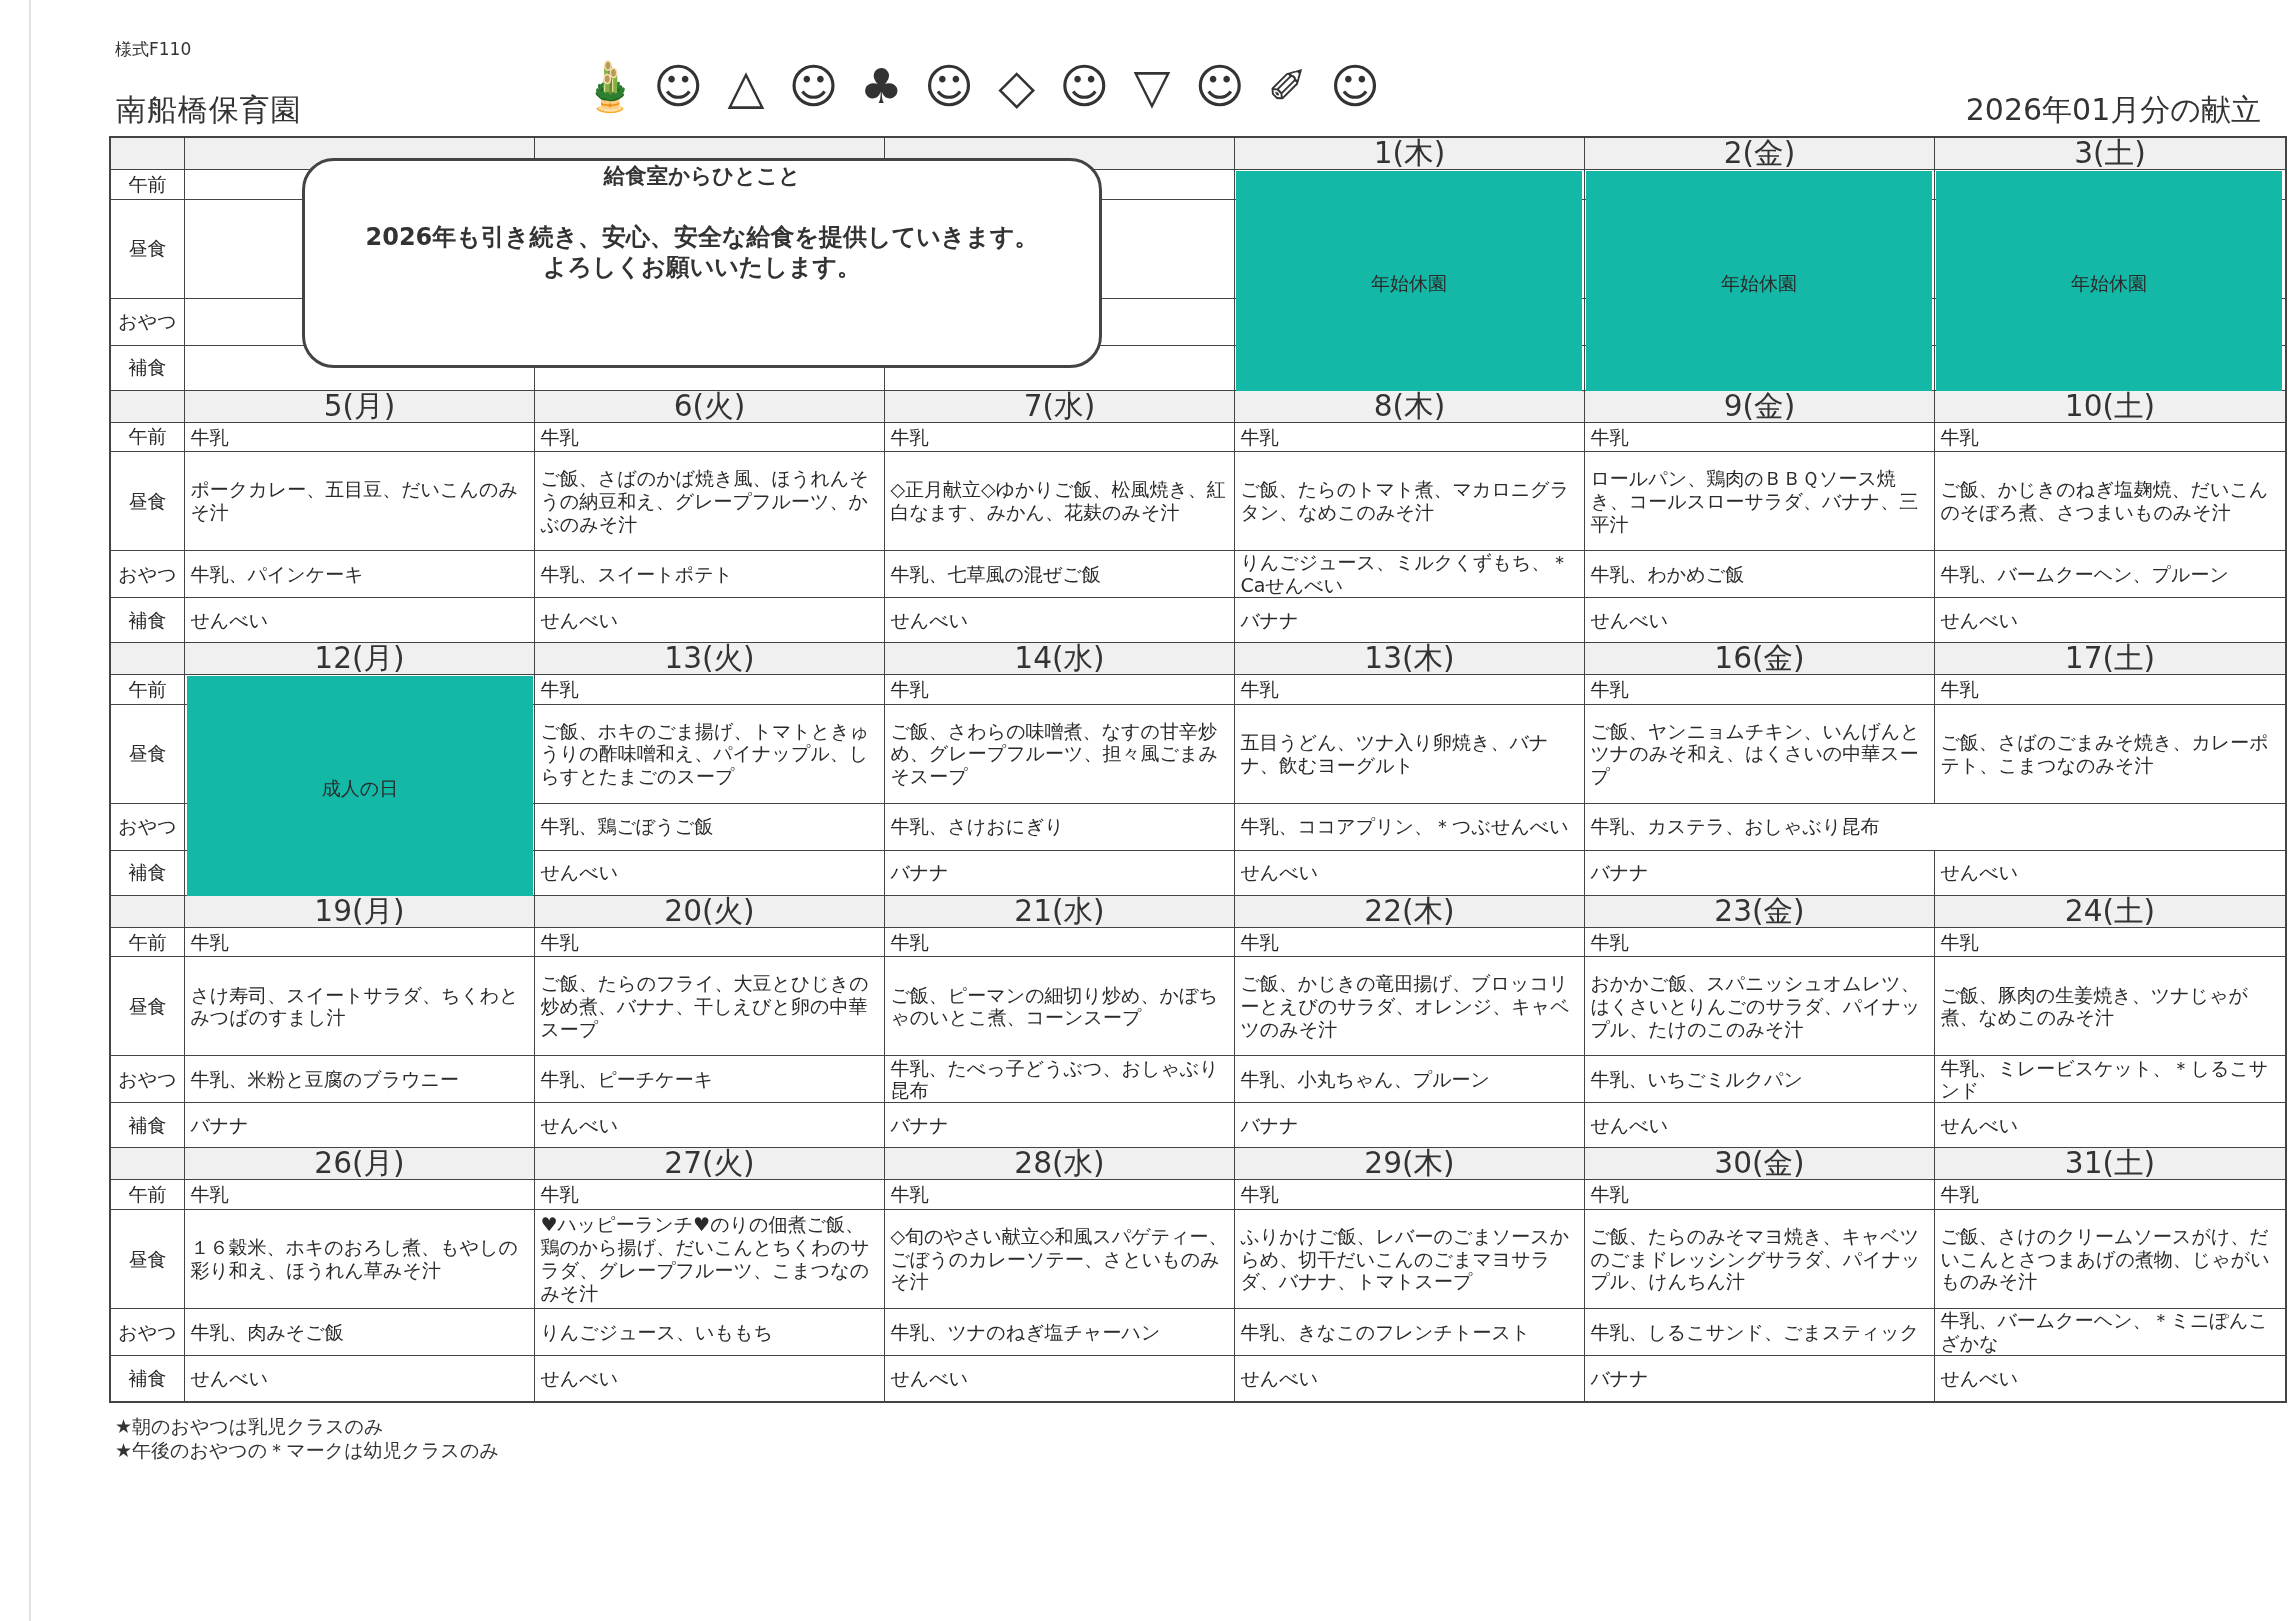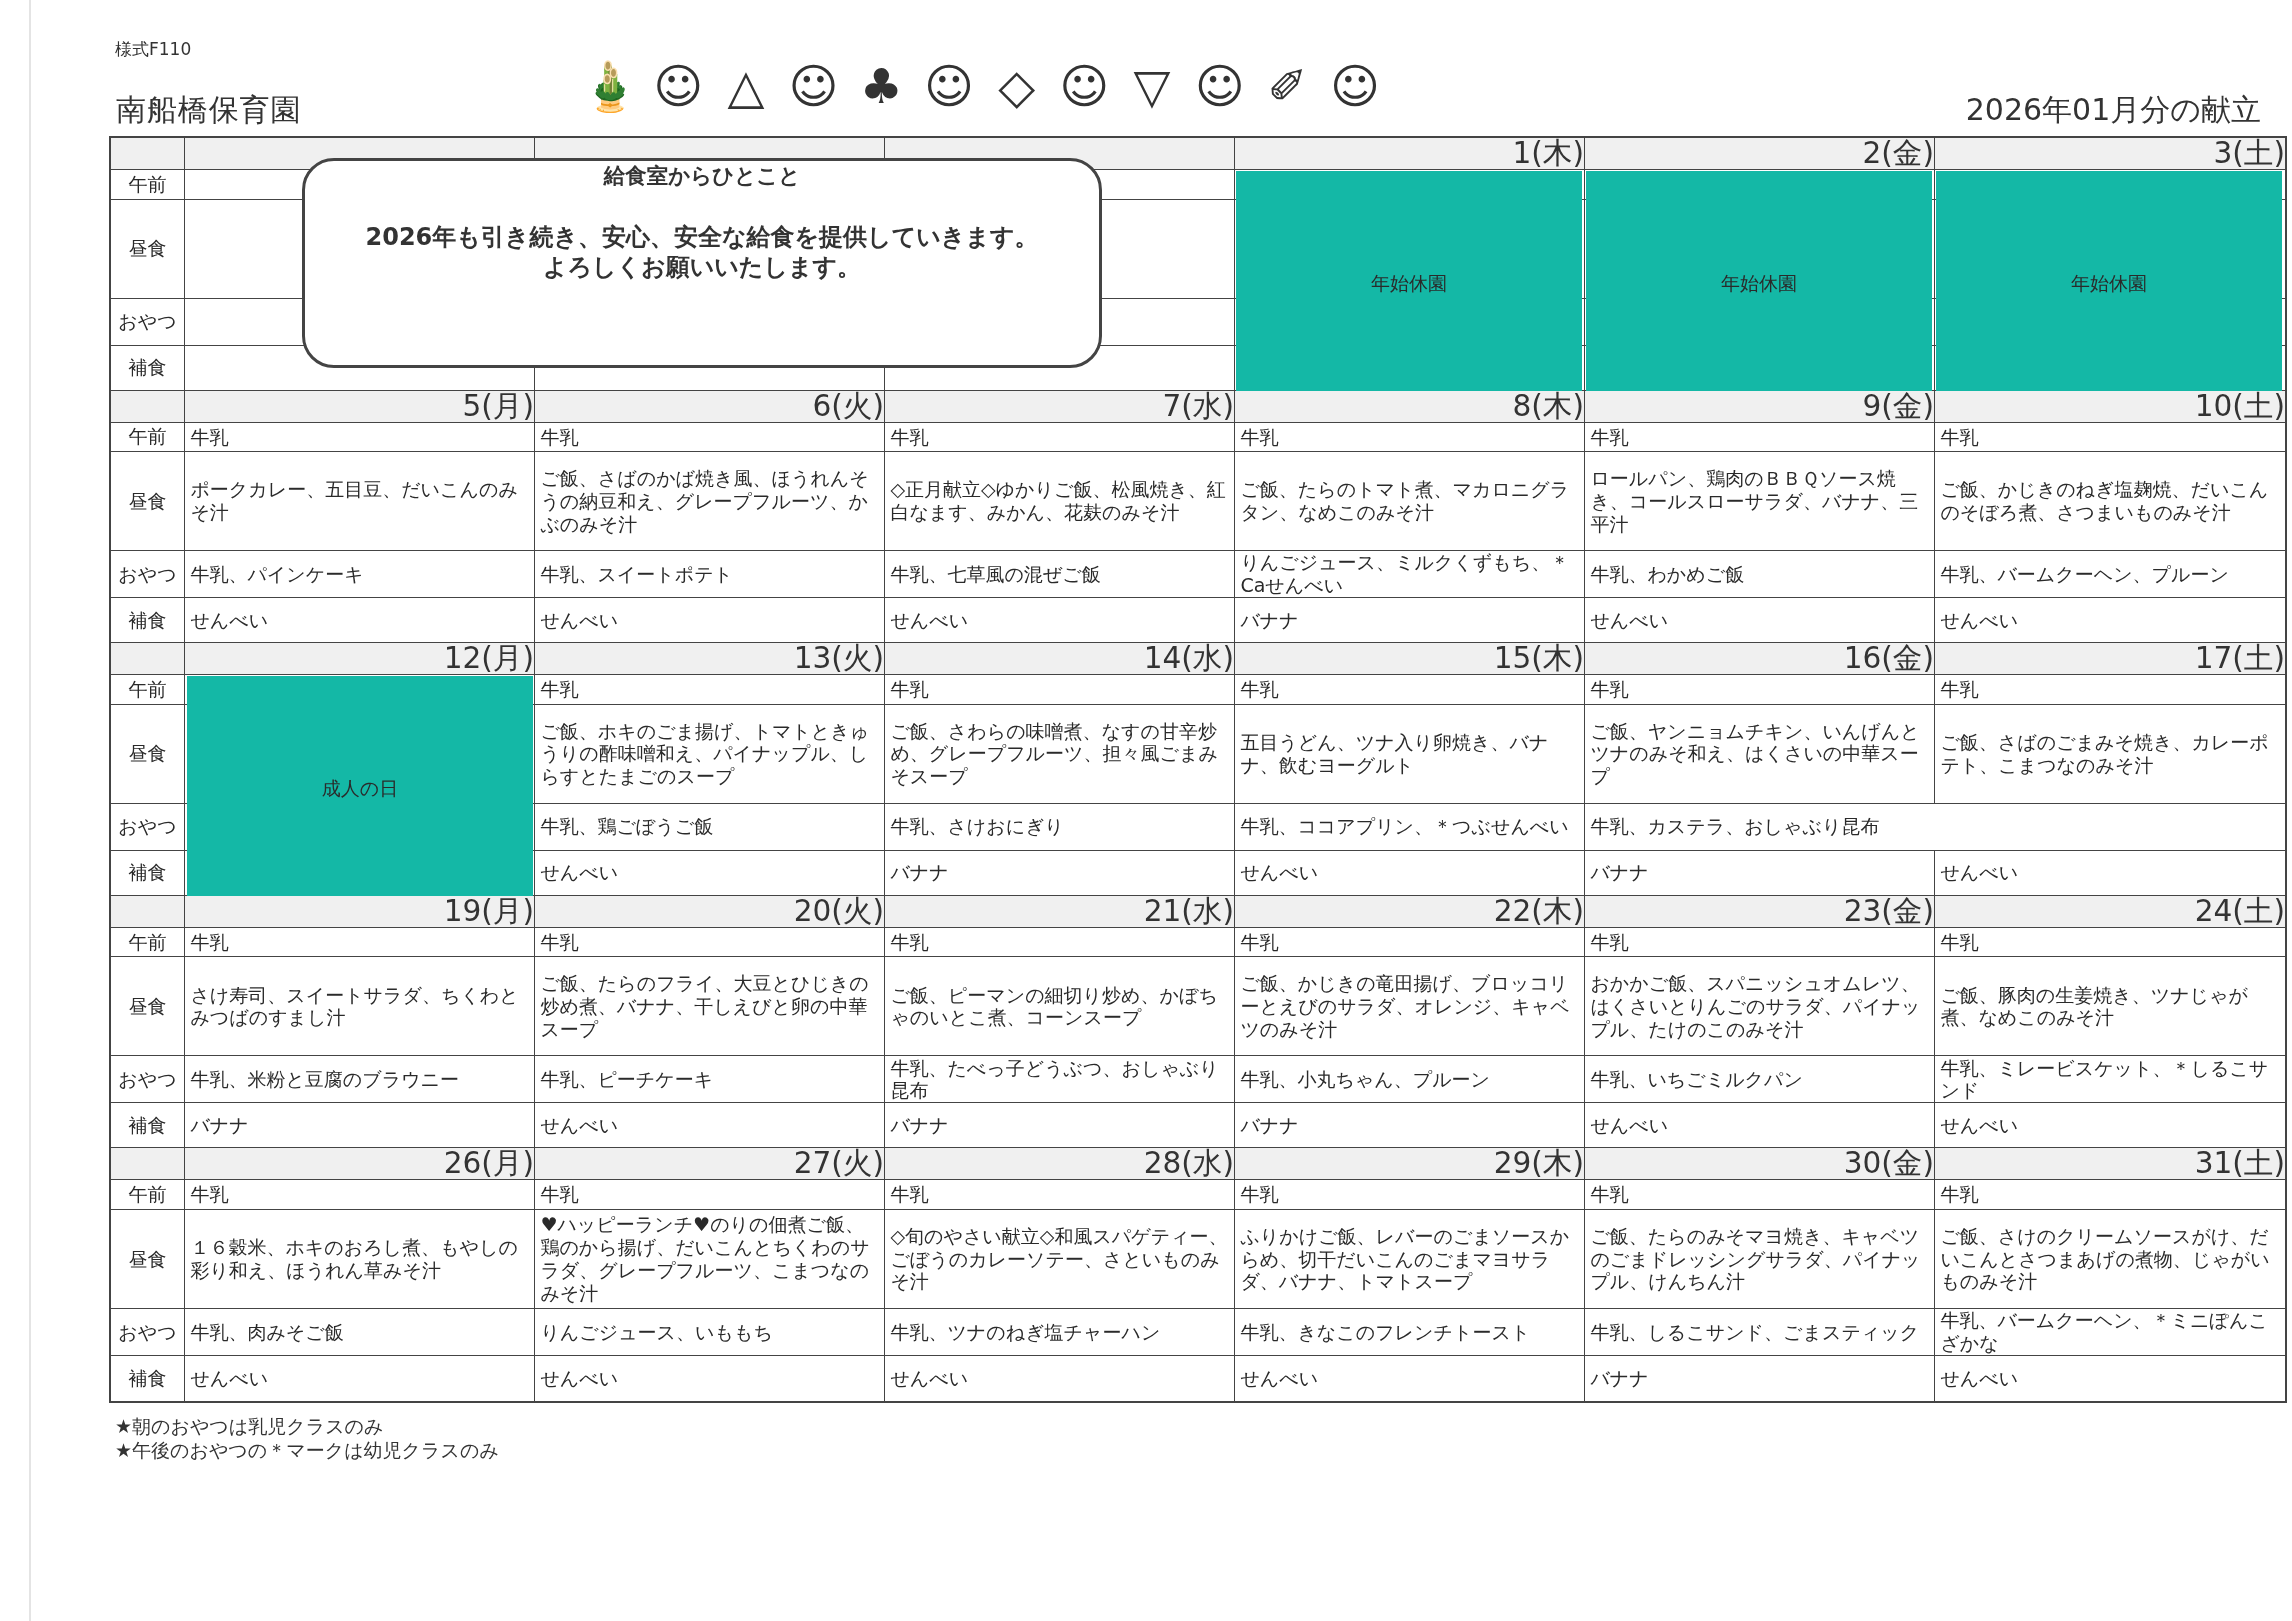--- a/index.html
+++ b/index.html
@@ -12,21 +12,21 @@
   .illustrations { position: absolute; left: 582px; top: 36px; width: 913px; height: 90px; display: flex; align-items: flex-end; gap: 10.7px; }
   .illus { width: 57px; height: 81px; display: flex; align-items: center; justify-content: center; font-size: 48px; color: #333; line-height: 1; }
 
   .menu-table { position: absolute; left: 109px; top: 136px; width: 2178px; border: 2.7px solid #444; }
   .week { position: relative; }
   .row { display: grid; grid-template-columns: 74px repeat(6, 1fr); border-bottom: 1.8px solid #444; }
   .week:last-child .row:last-child { border-bottom: none; }
   .cell { border-right: 1.8px solid #444; padding: 3.6px 5.4px; font-size: 19px; line-height: 1.2; overflow: hidden; }
   .cell:last-child { border-right: none; }
   .lbl { text-align: center; display: flex; align-items: center; justify-content: center; font-size: 19px; padding: 0; }
-  .hdr .cell { background: #f0f0f0; text-align: right; font-size: 29.6px; padding: 0; line-height: 31px; height: 31px; color: #333; }
+  .hdr .cell { background: #f0f0f0; text-align: center; font-size: 29.6px; padding: 0; line-height: 31px; height: 31px; color: #333; }
   .r-am { height: 29.6px; }
   .r-lunch { height: 99px; display: grid; }
   .r-snack { height: 47px; }
   .r-supp { height: 45px; }
   .r-am .cell, .r-supp .cell { display: flex; align-items: center; }
   .r-lunch .cell, .r-snack .cell { display: flex; align-items: center; }
   .r-lunch .cell.lbl, .r-snack .cell.lbl, .r-am .cell.lbl, .r-supp .cell.lbl { justify-content: center; }
   .closed { position: absolute; background: #14b8a6; display: flex; align-items: center; justify-content: center; font-size: 19px; }
 
   .notice { position: absolute; left: 302px; top: 158px; width: 800px; height: 210px; border: 3.6px solid #444; border-radius: 32px; background: #fff; text-align: center; }
@@ -156,21 +156,21 @@
         <div class="cell">せんべい</div>
         <div class="cell">せんべい</div>
       </div>
     </div>
     <div class="week">
       <div class="row hdr">
         <div class="cell"></div>
         <div class="cell">12(月)</div>
         <div class="cell">13(火)</div>
         <div class="cell">14(水)</div>
-        <div class="cell">15(木)</div>
+        <div class="cell">13(木)</div>
         <div class="cell">16(金)</div>
         <div class="cell">17(土)</div>
       </div>
       <div class="row r-am">
         <div class="cell lbl">午前</div>
         <div class="cell"></div>
         <div class="cell">牛乳</div>
         <div class="cell">牛乳</div>
         <div class="cell">牛乳</div>
         <div class="cell">牛乳</div>

